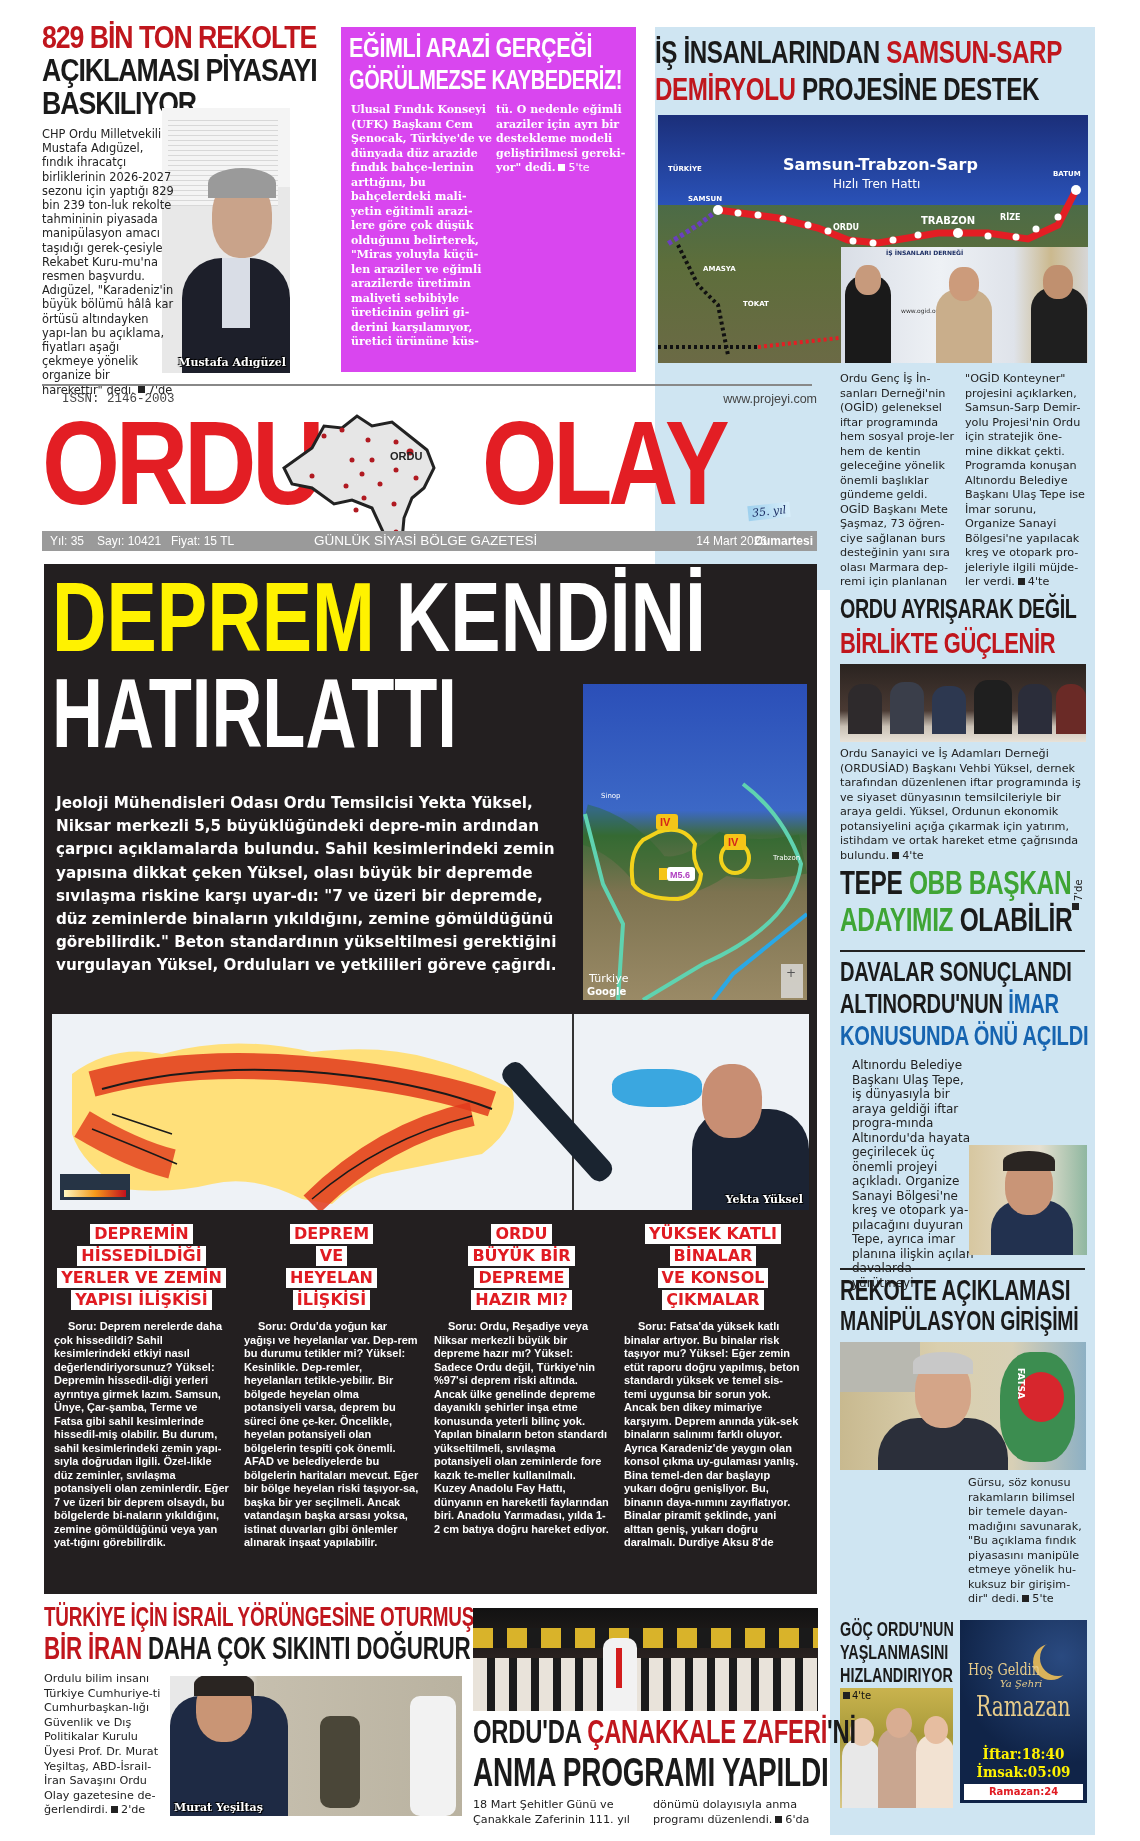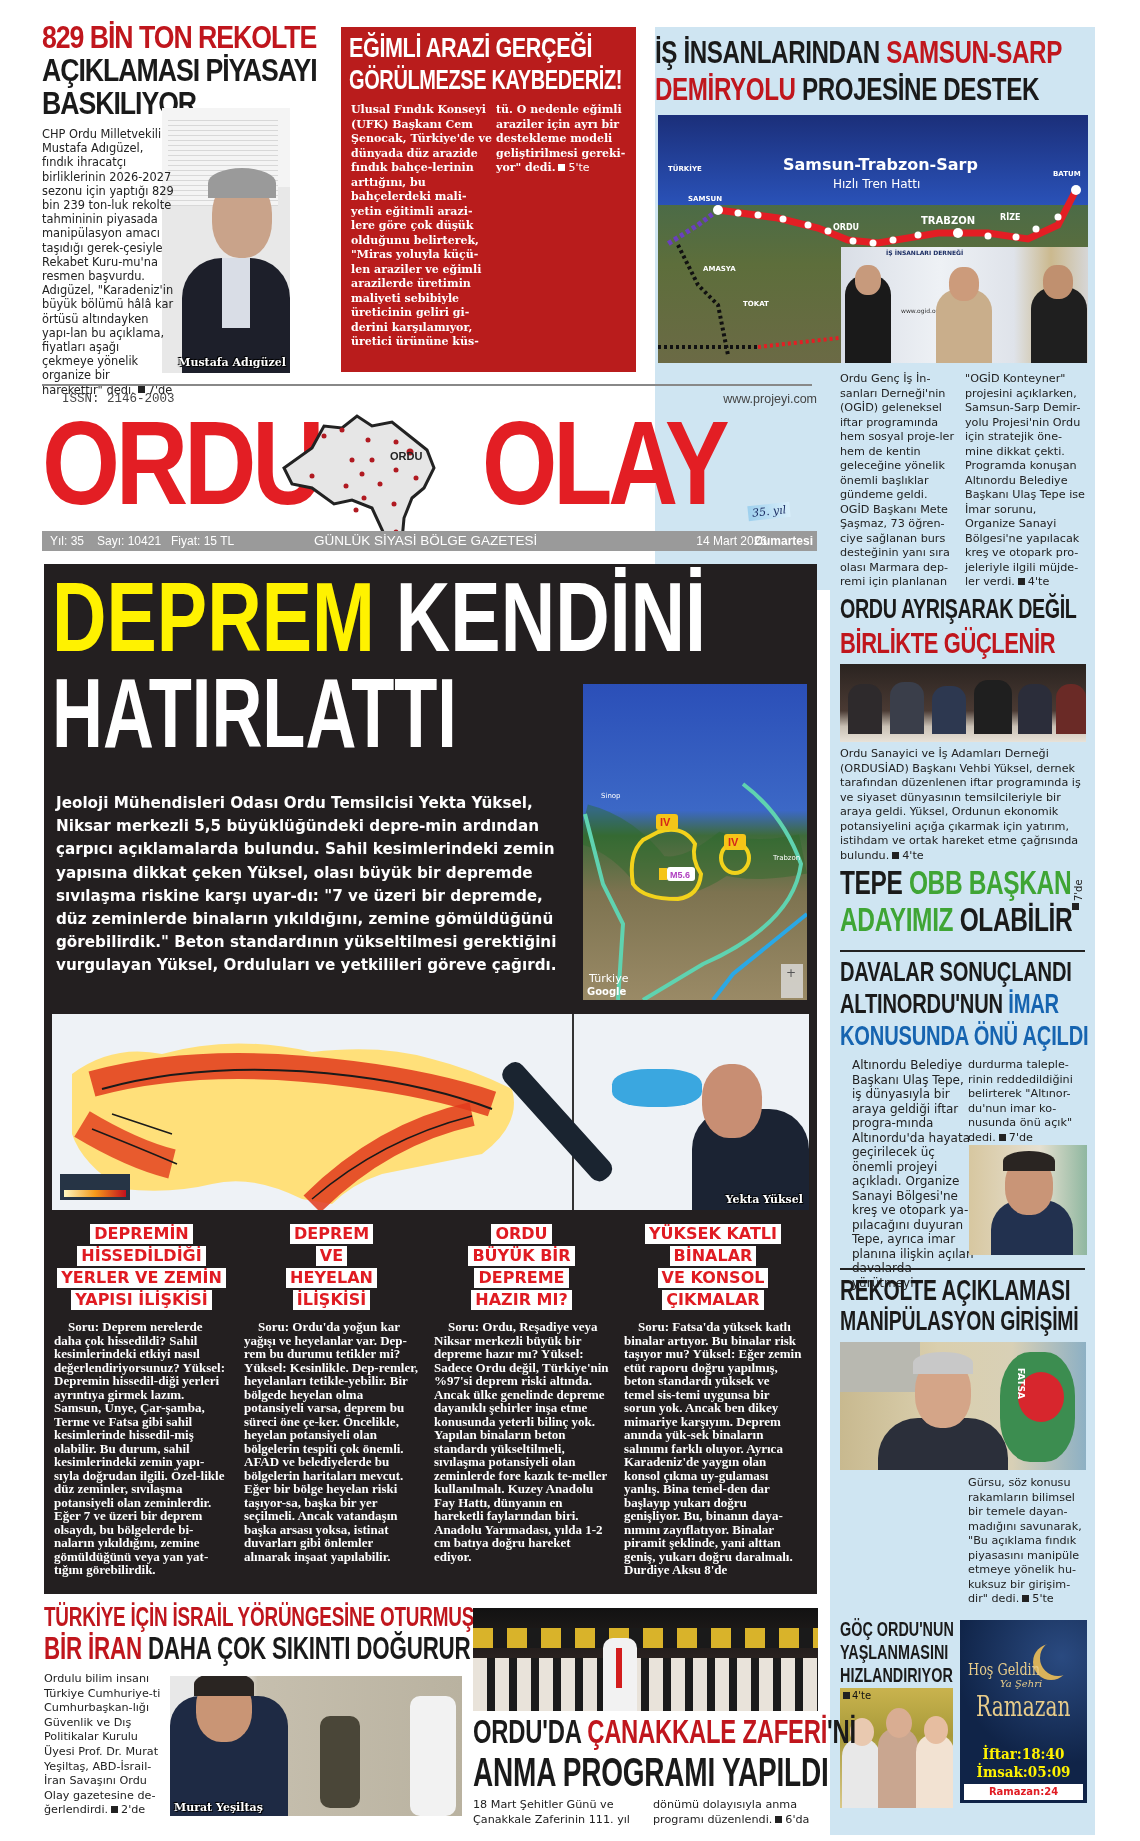--- a/index.html
+++ b/index.html
@@ -8,21 +8,21 @@
 .abs{position:absolute}
 .hl{font-family:"Liberation Sans",sans-serif;font-weight:900;line-height:1;white-space:nowrap}
 .red{color:#c0161d}.blk{color:#1a1a1a}.green{color:#3fa535}.blue{color:#1664b0}
 .body-s{font-family:"DejaVu Sans",sans-serif;font-size:11.3px;line-height:14.3px;color:#222}
 .body-b{font-family:"DejaVu Serif",serif;font-weight:bold;font-size:11px;line-height:14.5px}
 .sq{display:inline-block;width:7px;height:7px;background:#222;margin:0 3px 1px 3px;vertical-align:middle}
 .photo{overflow:hidden}
 .caption{position:absolute;font-family:"DejaVu Serif",serif;font-weight:bold;font-size:11px;color:#fff;text-shadow:0 0 2px #000,1px 1px 0 #000,-1px -1px 0 #000}
 .qa-head{text-align:center}
 .qa-head span{display:inline-block;background:#fff;color:#e01b22;font-family:"DejaVu Sans",sans-serif;font-weight:bold;font-size:16px;line-height:20px;padding:0 4px;margin-bottom:2px}
-.qa-body{color:#fff;font-family:Liberation Serif, serif;font-weight:bold;font-size:13px;line-height:13.5px;text-indent:14px}
+.qa-body{color:#fff;font-family:Liberation Sans, sans-serif;font-weight:bold;font-size:11px;line-height:13.5px;text-indent:14px}
 </style>
 </head>
 <body>
 
 <div class="abs" style="left:42px;top:22px;width:292px;height:350px">
   <div class="hl red" style="font-size:31px;letter-spacing:-1.2px;transform:scaleX(0.86);transform-origin:left">829 BİN TON REKOLTE</div>
   <div class="hl blk" style="font-size:31px;letter-spacing:-1.2px;transform:scaleX(0.86);transform-origin:left;margin-top:2px">AÇIKLAMASI PİYASAYI</div>
   <div class="hl blk" style="font-size:31px;letter-spacing:-1.2px;transform:scaleX(0.86);transform-origin:left;margin-top:2px">BASKILIYOR</div>
 </div>
 <div class="abs photo" style="left:162px;top:108px;width:128px;height:265px;background:linear-gradient(#f4f4f4 0 30%,#e8e8e8 30%);">
@@ -30,21 +30,21 @@
   <div style="position:absolute;left:50px;top:70px;width:60px;height:80px;border-radius:45%;background:#c9a38a"></div>
   <div style="position:absolute;left:46px;top:60px;width:68px;height:30px;border-radius:50% 50% 0 0;background:#9a9a9a"></div>
   <div style="position:absolute;left:20px;top:150px;width:108px;height:115px;border-radius:40px 40px 0 0;background:#1d1f2a"></div>
   <div style="position:absolute;left:60px;top:150px;width:28px;height:70px;background:#d9dde6"></div>
   <div class="caption" style="right:4px;bottom:4px">Mustafa Adıgüzel</div>
 </div>
 <div class="abs body-s" style="left:42px;top:127px;width:132px;font-size:11.4px;line-height:14.2px">
   <span>CHP Ordu Milletvekili Mustafa Adıgüzel, fındık ihracatçı birliklerinin 2026-2027 sezonu için yaptığı 829 bin 239 ton-luk rekolte tahmininin piyasada manipülasyon amacı taşıdığı gerek-çesiyle Rekabet Kuru-mu'na resmen başvurdu. Adıgüzel, "Karadeniz'in büyük bölümü hâlâ kar örtüsü altındayken yapı-lan bu açıklama, fiyatları aşağı çekmeye yönelik organize bir harekettir" dedi.</span><span class="sq"></span><span>7'de</span>
 </div>
 
-<div class="abs" style="left:341px;top:27px;width:295px;height:345px;background:#b91c1c">
+<div class="abs" style="left:341px;top:27px;width:295px;height:345px;background:#d946ef">
   <div class="hl" style="color:#fff;font-size:27px;position:absolute;left:8px;top:8px;transform:scaleX(0.80);transform-origin:left;letter-spacing:-0.5px">EĞİMLİ ARAZİ GERÇEĞİ</div>
   <div class="hl" style="color:#fff;font-size:27px;position:absolute;left:8px;top:40px;transform:scaleX(0.74);transform-origin:left;letter-spacing:-0.5px">GÖRÜLMEZSE KAYBEDERİZ!</div>
   <div class="body-b" style="position:absolute;left:10px;top:76px;width:142px;color:#fff">Ulusal Fındık Konseyi (UFK) Başkanı Cem Şenocak, Türkiye'de ve dünyada düz arazide fındık bahçe-lerinin arttığını, bu bahçelerdeki mali-yetin eğitimli arazi-lere göre çok düşük olduğunu belirterek, "Miras yoluyla küçü-len araziler ve eğimli arazilerde üretimin maliyeti sebibiyle üreticinin geliri gi-derini karşılamıyor, üretici ürününe küs-</div>
   <div class="body-b" style="position:absolute;left:155px;top:76px;width:135px;color:#fff">
     <span>tü. O nedenle eğimli araziler için ayrı bir destekleme modeli geliştirilmesi gereki-yor" dedi.</span><span class="sq" style="background:#fff"></span><span style="font-weight:normal;font-family:'DejaVu Sans',sans-serif">5'te</span>
   </div>
 </div>
 
 <div class="abs" style="left:655px;top:27px;width:440px;height:563px;background:#cfe5f2">
   <div class="hl" style="position:absolute;left:0;top:10px;font-size:31px;transform:scaleX(0.78);transform-origin:left;letter-spacing:-0.5px">
@@ -256,23 +256,20 @@
     <span class="sq" style="margin:2px 0"></span><span>7'de</span>
   </div>
   <div style="position:absolute;left:10px;top:360px;width:245px;height:2px;background:#222"></div>
 
   <div class="hl blk" style="position:absolute;left:10px;top:368px;font-size:28px;transform:scaleX(0.72);transform-origin:left;letter-spacing:-0.3px">DAVALAR SONUÇLANDI</div>
   <div class="hl" style="position:absolute;left:10px;top:400px;font-size:28px;transform:scaleX(0.72);transform-origin:left;letter-spacing:-0.3px">
     <span class="blk">ALTINORDU'NUN </span><span class="blue">İMAR</span>
   </div>
   <div class="hl blue" style="position:absolute;left:10px;top:432px;font-size:28px;transform:scaleX(0.72);transform-origin:left;letter-spacing:-0.3px">KONUSUNDA ÖNÜ AÇILDI</div>
   <div class="body-s" style="position:absolute;left:22px;top:468px;width:122px;font-size:12px;line-height:14.5px">Altınordu Belediye Başkanı Ulaş Tepe, iş dünyasıyla bir araya geldiği iftar progra-mında Altınordu'da hayata geçirilecek üç önemli projeyi açıkladı. Organize Sanayi Bölgesi'ne kreş ve otopark ya-pılacağını duyuran Tepe, ayrıca imar planına ilişkin açılan davalarda yürütmeyi</div>
-  <div class="body-s" style="position:absolute;left:138px;top:468px;width:120px;font-size:11.2px;line-height:14.5px">
-    <span>durdurma taleple-rinin reddedildiğini belirterek "Altınor-du'nun imar ko-nusunda önü açık" dedi.</span><span class="sq"></span><span>7'de</span>
-  </div>
   <div class="photo" style="position:absolute;left:139px;top:555px;width:118px;height:110px;background:linear-gradient(90deg,#d7c7a0,#e6e0d0 60%,#8fb7a0)">
     <div style="position:absolute;left:22px;top:55px;width:82px;height:60px;border-radius:30px 30px 0 0;background:#22314f"></div>
     <div style="position:absolute;left:36px;top:12px;width:48px;height:58px;border-radius:45%;background:#c99577"></div>
     <div style="position:absolute;left:34px;top:6px;width:52px;height:20px;border-radius:50% 50% 0 0;background:#2a2522"></div>
   </div>
   <div style="position:absolute;left:10px;top:678px;width:245px;height:2px;background:#222"></div>
 
   <div class="hl blk" style="position:absolute;left:10px;top:686px;font-size:29px;transform:scaleX(0.72);transform-origin:left;letter-spacing:-0.3px">REKOLTE AÇIKLAMASI</div>
   <div class="hl blk" style="position:absolute;left:10px;top:718px;font-size:27px;transform:scaleX(0.72);transform-origin:left;letter-spacing:-0.3px">MANİPÜLASYON GİRİŞİMİ</div>
   <div class="photo" style="position:absolute;left:10px;top:752px;width:246px;height:128px;background:linear-gradient(90deg,#c8b98f,#dacfae 40%,#d8d0b6 70%,#8db0c4)">

